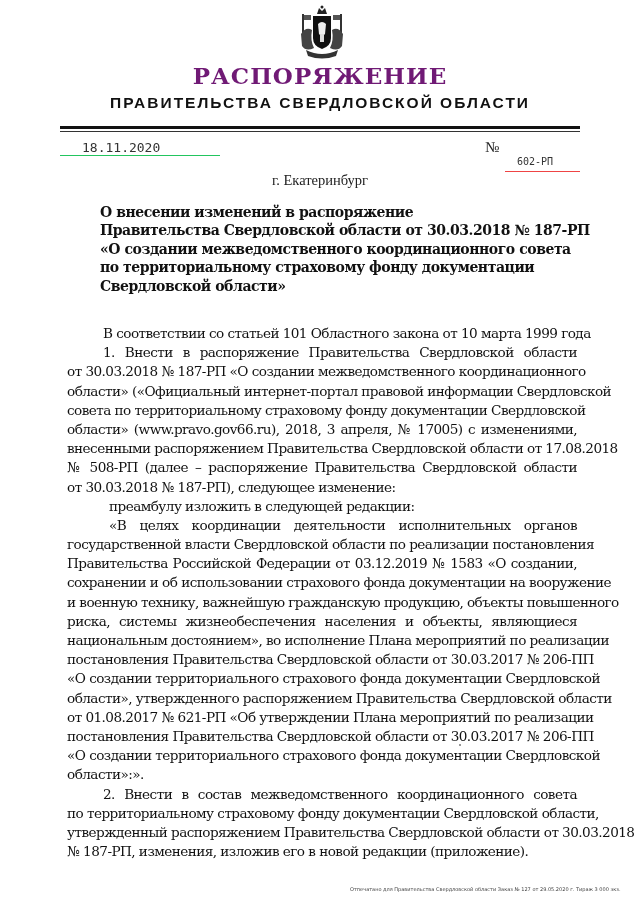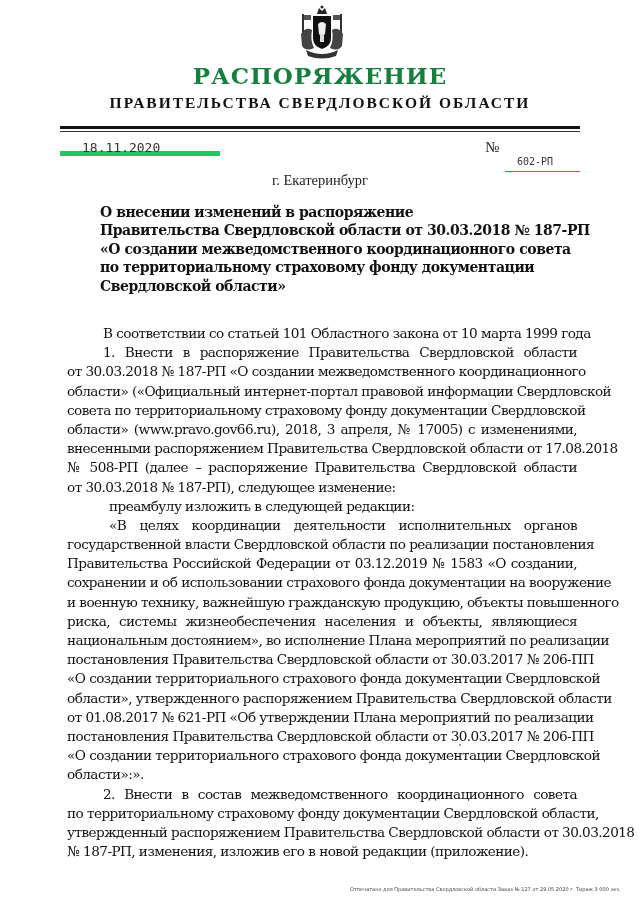--- a/index.html
+++ b/index.html
@@ -3,32 +3,32 @@
   <meta charset="utf-8">
   <style>
     html, body { margin: 0; padding: 0; background: #ffffff; }
     body { width: 640px; height: 905px; position: relative; overflow: hidden; color: #111; }
     .page { position: absolute; left: 0; top: 0; width: 640px; height: 905px; }
 
     .coat { position: absolute; left: 298px; top: 4px; width: 48px; height: 56px; }
 
     .title-main {
       position: absolute; left: 0; width: 640px; top: 62px; text-align: center;
-      font-family: "DejaVu Serif", serif; font-weight: bold; font-size: 23px; letter-spacing: 1px; color: #15803d;
+      font-family: "DejaVu Serif", serif; font-weight: bold; font-size: 23px; letter-spacing: 1px; color: #701a75;
     }
     .title-sub {
       position: absolute; left: 0; width: 640px; top: 94px; text-align: center;
-      font-family: Liberation Serif, serif; font-weight: bold; font-size: 15.5px; letter-spacing: 2px; color: #111;
+      font-family: Liberation Sans, sans-serif; font-weight: bold; font-size: 15.5px; letter-spacing: 2px; color: #111;
     }
     .rule-thick { position: absolute; left: 60px; top: 126px; width: 520px; height: 3px; background: #111; }
     .rule-thin  { position: absolute; left: 60px; top: 131px; width: 520px; height: 1px; background: #333; }
 
     .date-field {
       position: absolute; left: 60px; top: 140px; width: 160px; height: 16px;
-      border-bottom: 5px solid #22c55e;
+      border-bottom: 1px solid #22c55e;
       font-family: "DejaVu Sans Mono", monospace; font-size: 13px; color: #333; padding-left: 22px; box-sizing: border-box;
     }
     .num-label {
       position: absolute; left: 485px; top: 139px;
       font-family: "Liberation Serif", serif; font-size: 15px; color: #222;
     }
     .num-field {
       position: absolute; left: 505px; top: 156px; width: 75px; height: 16px;
       border-bottom: 1px solid #ef4444;
       font-family: "DejaVu Sans Mono", monospace; font-size: 10px; color: #333; padding-left: 12px; box-sizing: border-box;

